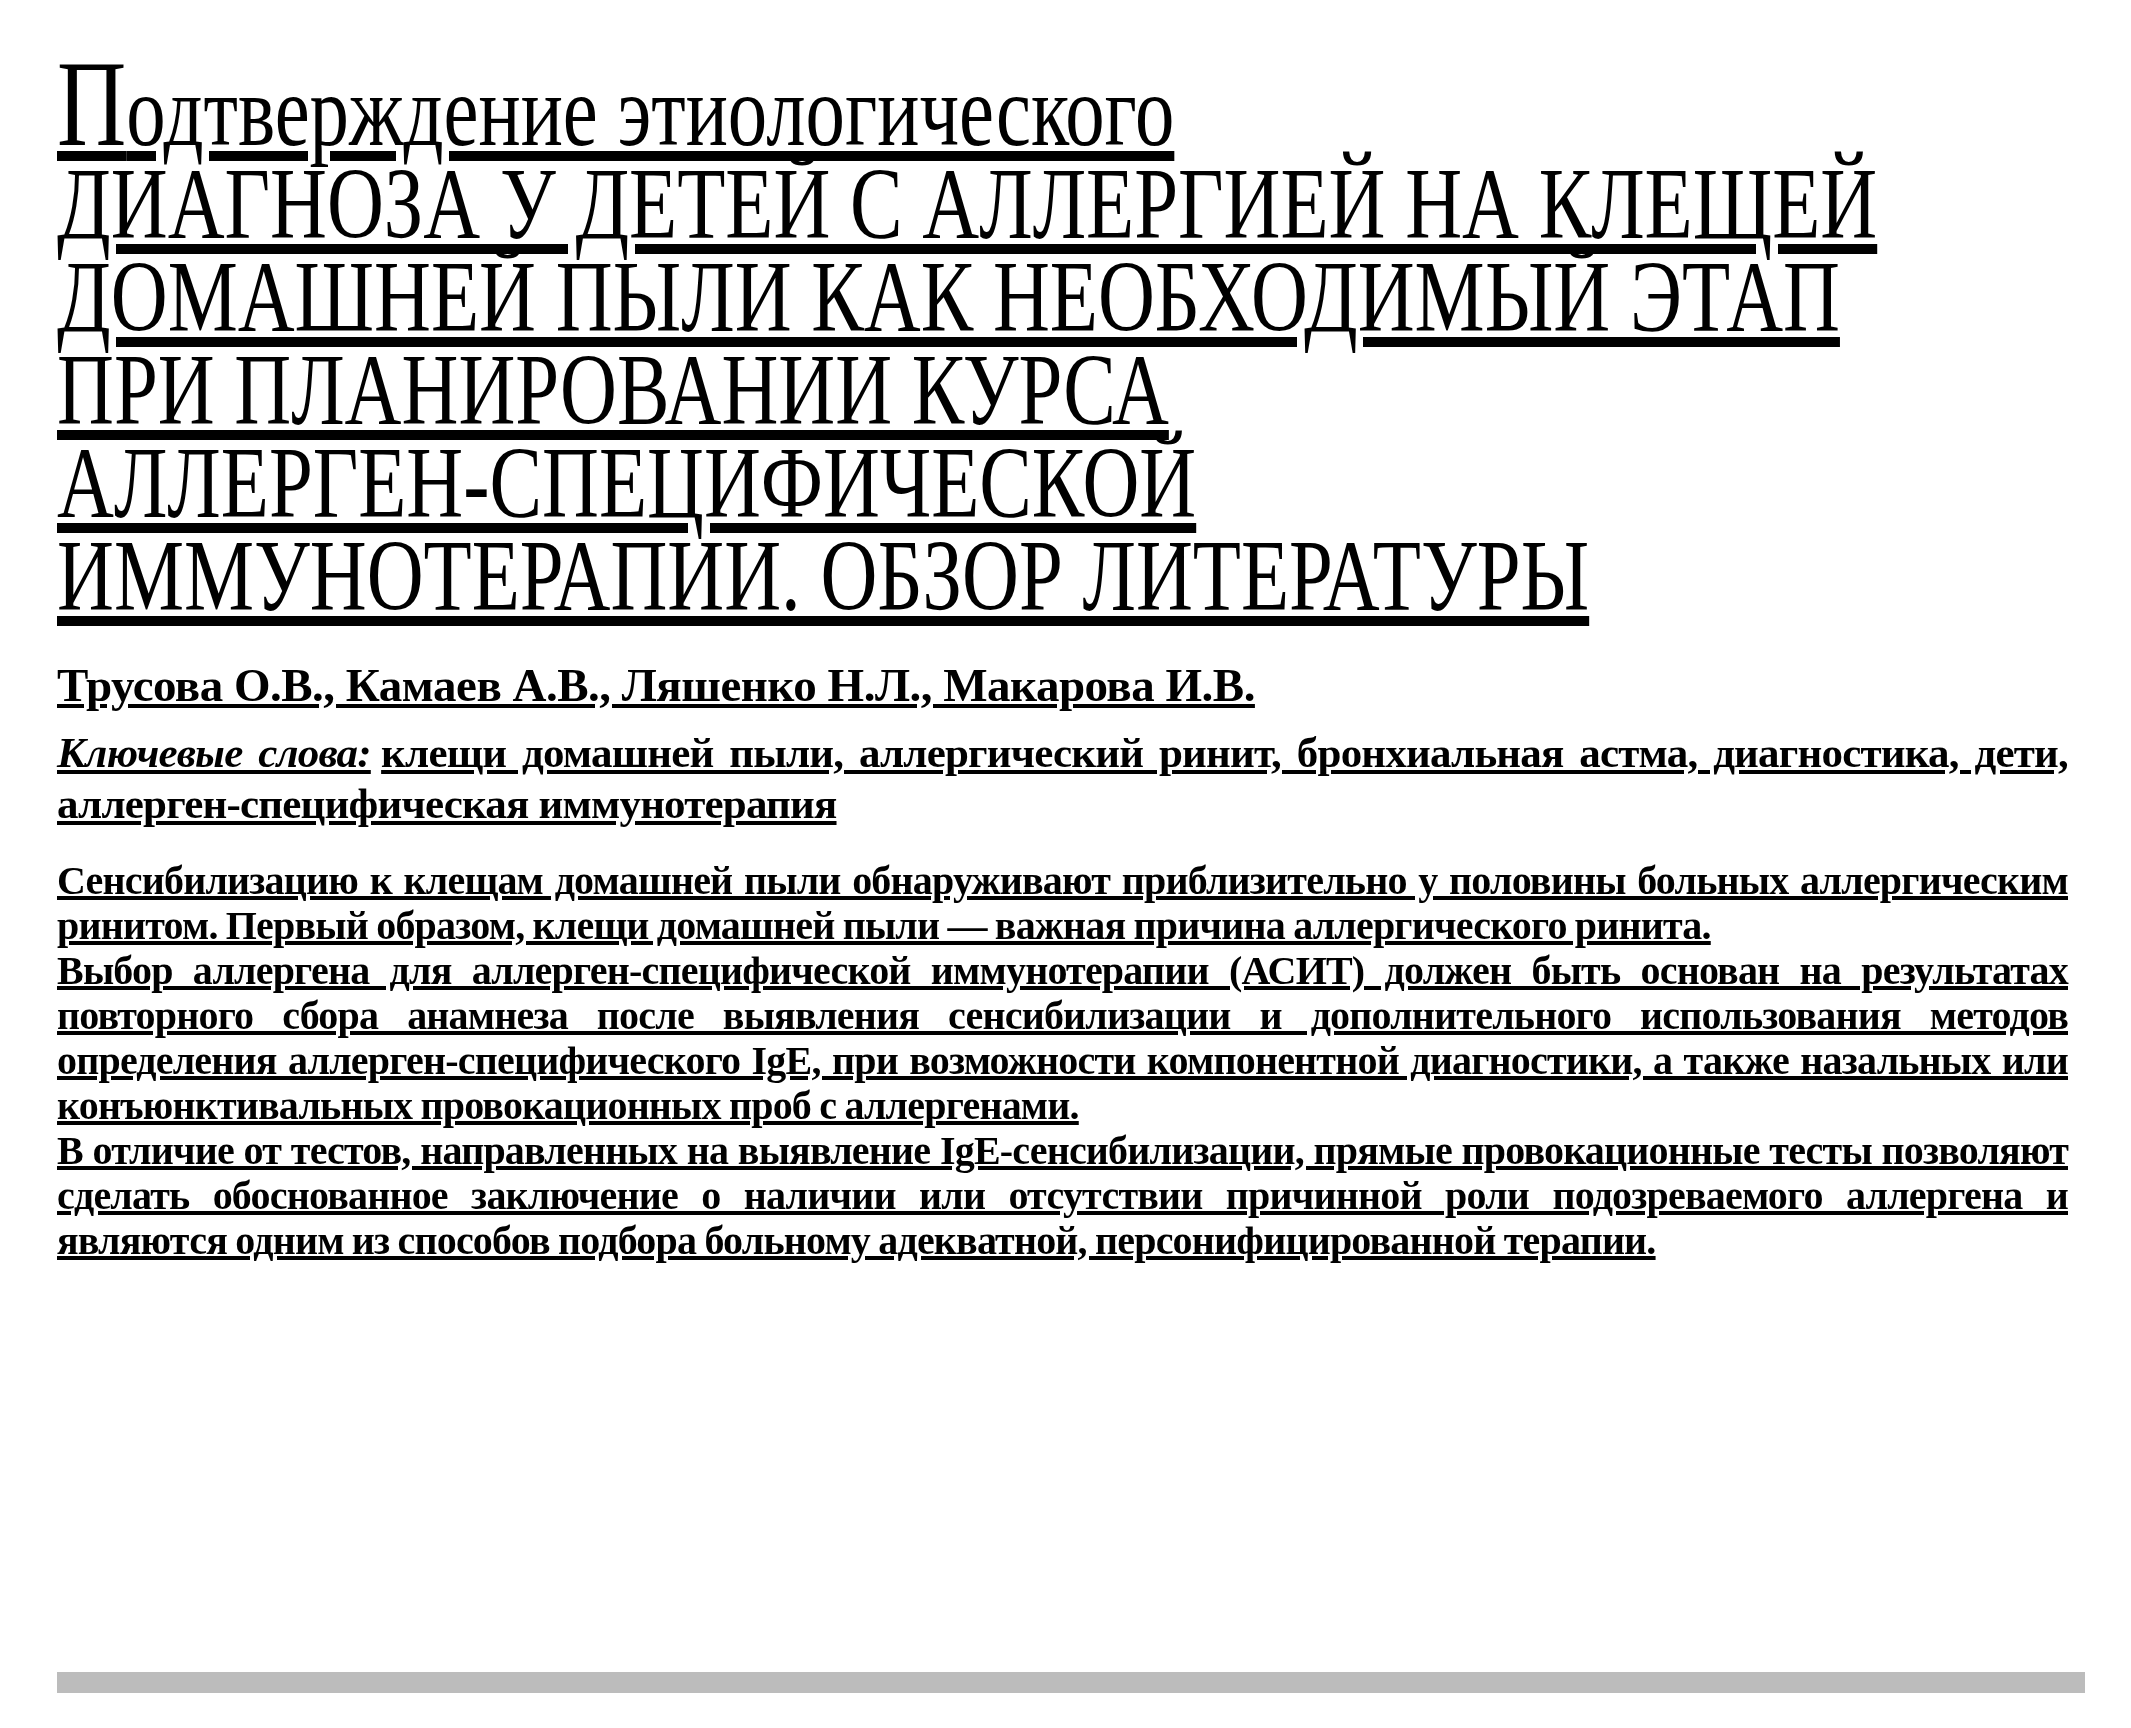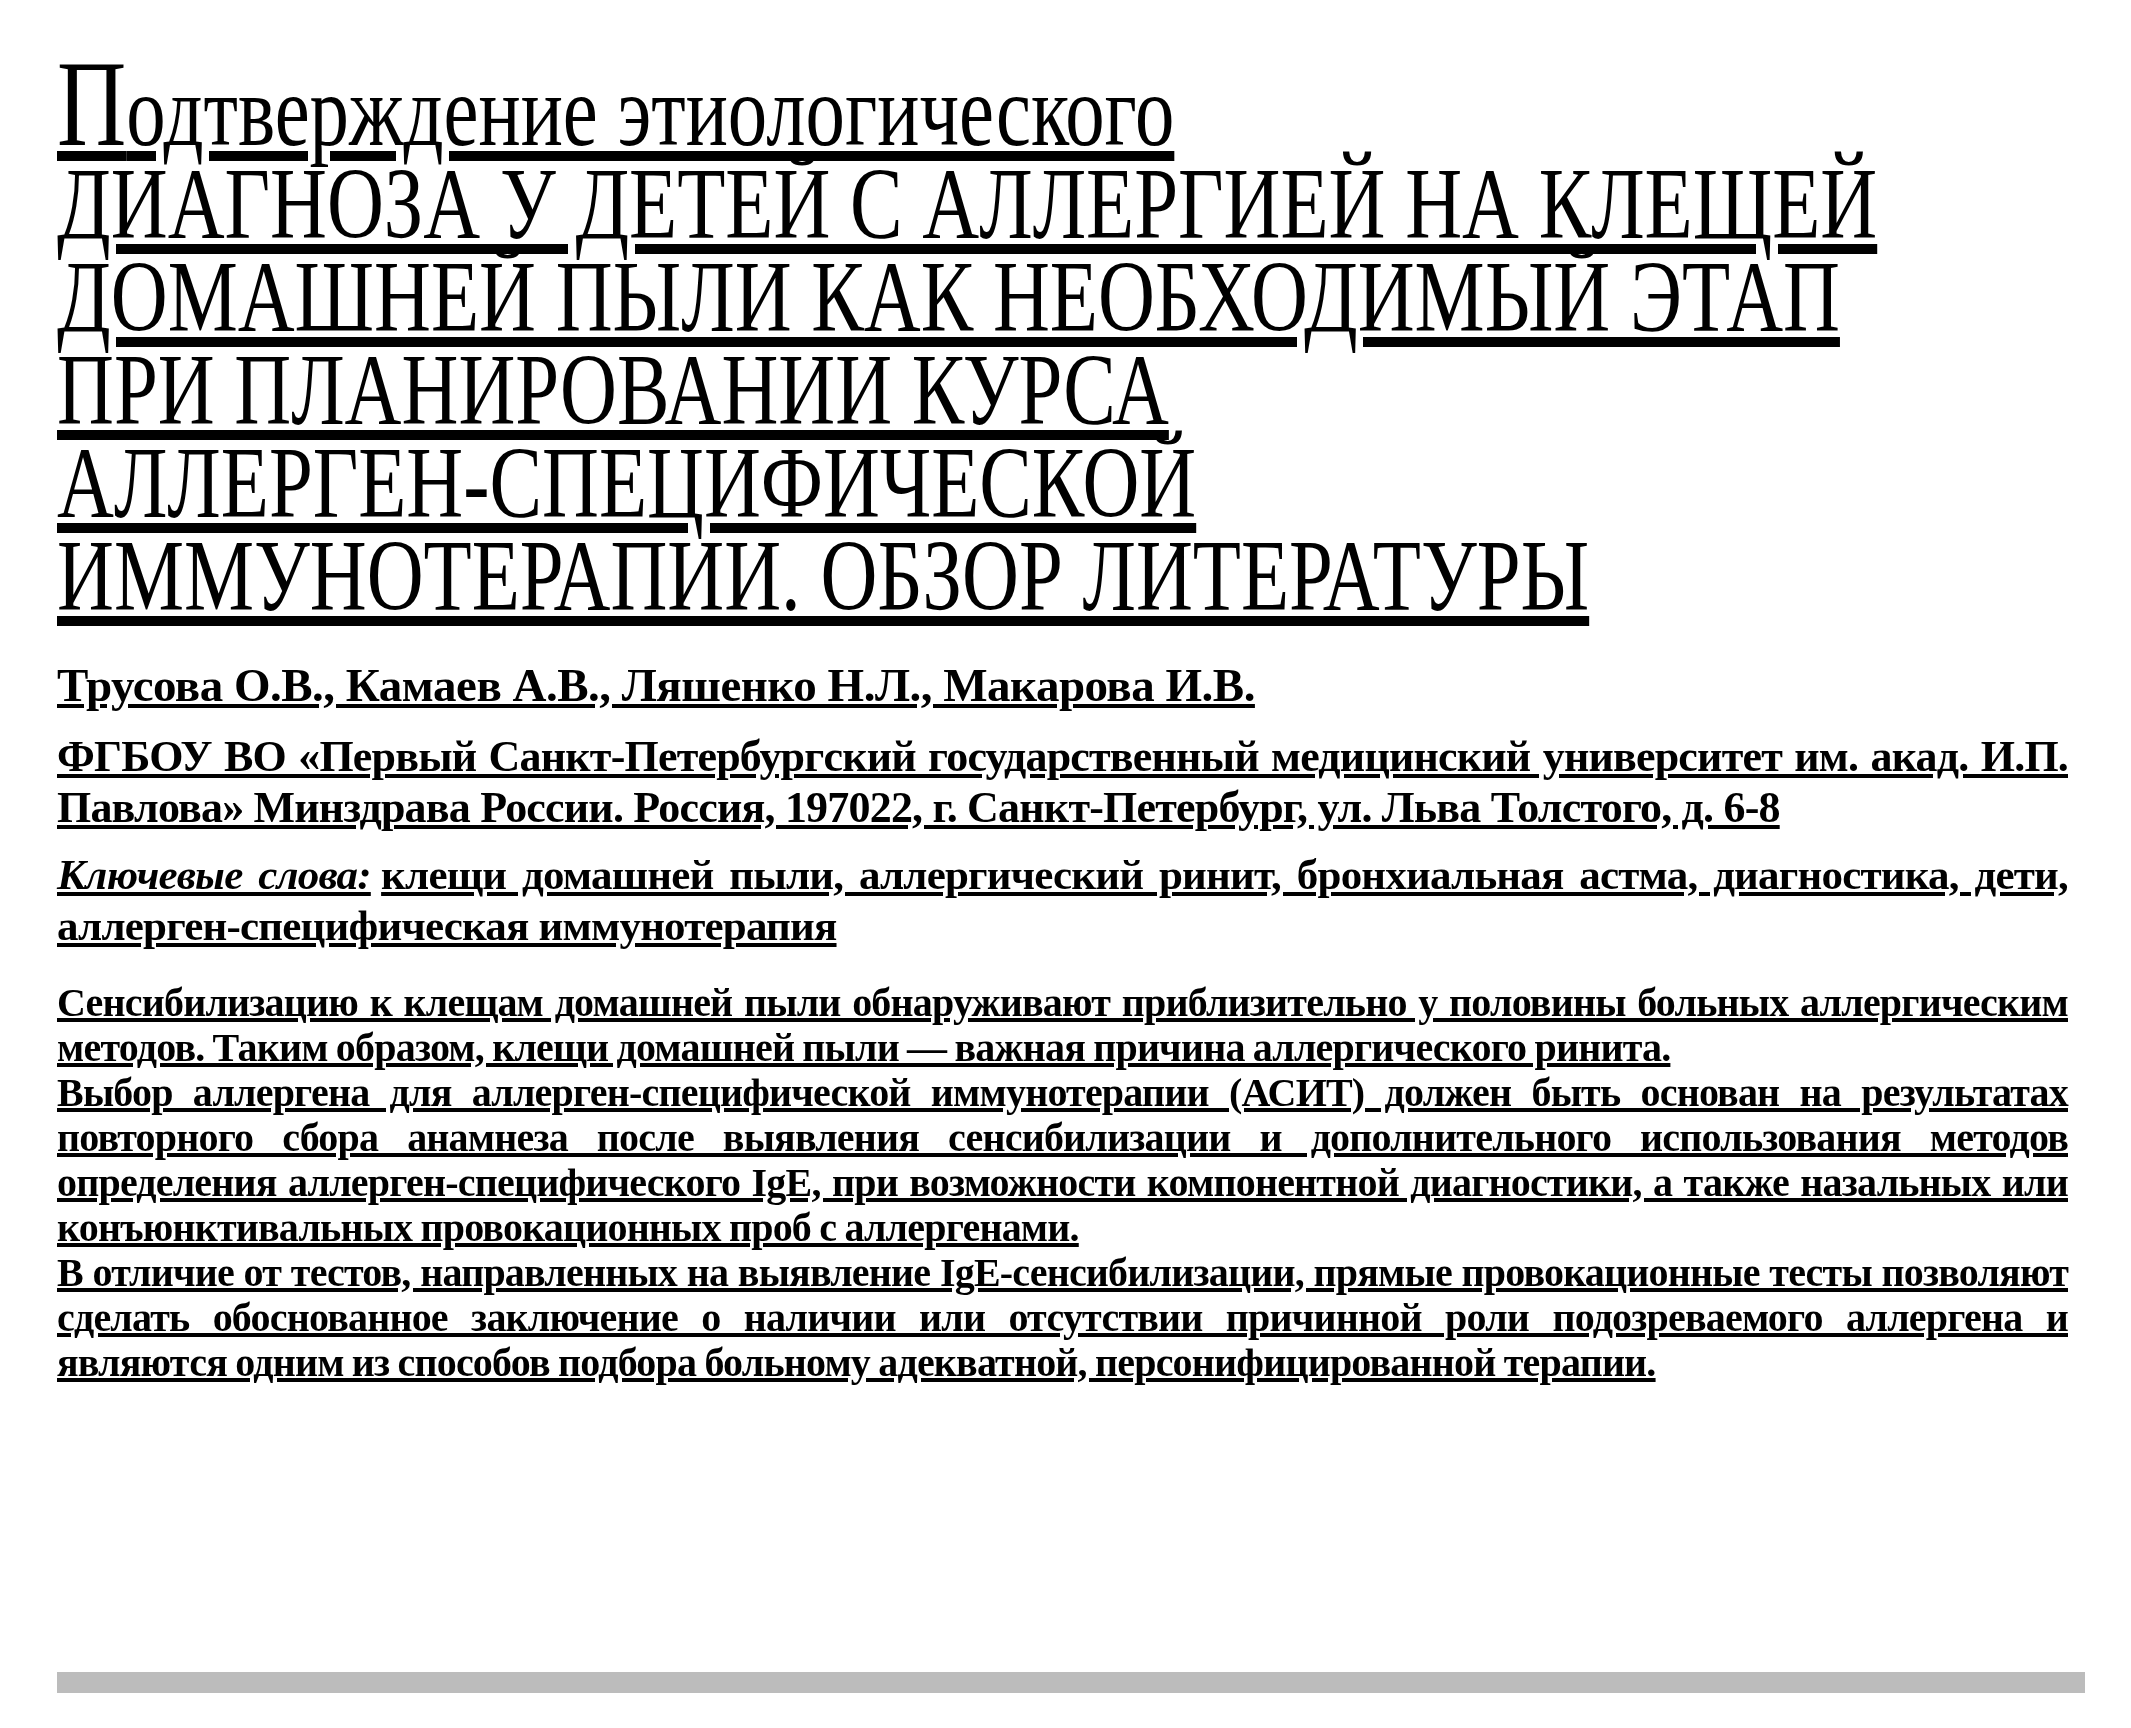--- a/index.html
+++ b/index.html
@@ -101,26 +101,25 @@
     <div class="title-line title-line-first">Подтверждение этиологического</div>
     <div class="title-line">ДИАГНОЗА У ДЕТЕЙ С АЛЛЕРГИЕЙ НА КЛЕЩЕЙ</div>
     <div class="title-line">ДОМАШНЕЙ ПЫЛИ КАК НЕОБХОДИМЫЙ ЭТАП</div>
     <div class="title-line">ПРИ ПЛАНИРОВАНИИ КУРСА</div>
     <div class="title-line">АЛЛЕРГЕН-СПЕЦИФИЧЕСКОЙ</div>
     <div class="title-line">ИММУНОТЕРАПИИ. ОБЗОР ЛИТЕРАТУРЫ</div>
   </div>
 
   <div class="authors">Трусова О.В., Камаев А.В., Ляшенко Н.Л., Макарова И.В.</div>
 
-  <div class="affiliation">ФГБОУ ВО «Первый Санкт-Петербургский государственный медицинский университет им. акад. И.П. Павлова» Минздрава России. Россия, 197022, г. Санкт-Петербург, ул. Льва Толстого, д. 6-8</div>
 
   <div class="keywords"><span class="keywords-label">Ключевые слова:</span><span>клещи домашней пыли, аллергический ринит, бронхиальная астма, диагностика, дети, аллерген-специфическая иммунотерапия</span></div>
 
   <div class="abstract">
-    <p>Сенсибилизацию к клещам домашней пыли обнаруживают приблизительно у половины больных аллергическим методов. Таким образом, клещи домашней пыли — важная причина аллергического ринита.</p>
+    <p>Сенсибилизацию к клещам домашней пыли обнаруживают приблизительно у половины больных аллергическим ринитом. Первый образом, клещи домашней пыли — важная причина аллергического ринита.</p>
     <p>Выбор аллергена для аллерген-специфической иммунотерапии (АСИТ) должен быть основан на результатах повторного сбора анамнеза после выявления сенсибилизации и дополнительного использования методов определения аллерген-специфического IgE, при возможности компонентной диагностики, а также назальных или конъюнктивальных провокационных проб с аллергенами.</p>
     <p>В отличие от тестов, направленных на выявление IgE-сенсибилизации, прямые провокационные тесты позволяют сделать обоснованное заключение о наличии или отсутствии причинной роли подозреваемого аллергена и являются одним из способов подбора больному адекватной, персонифицированной терапии.</p>
   </div>
 
   <div class="footer-divider"></div>
 
 </div>
 
 
 </body></html>

